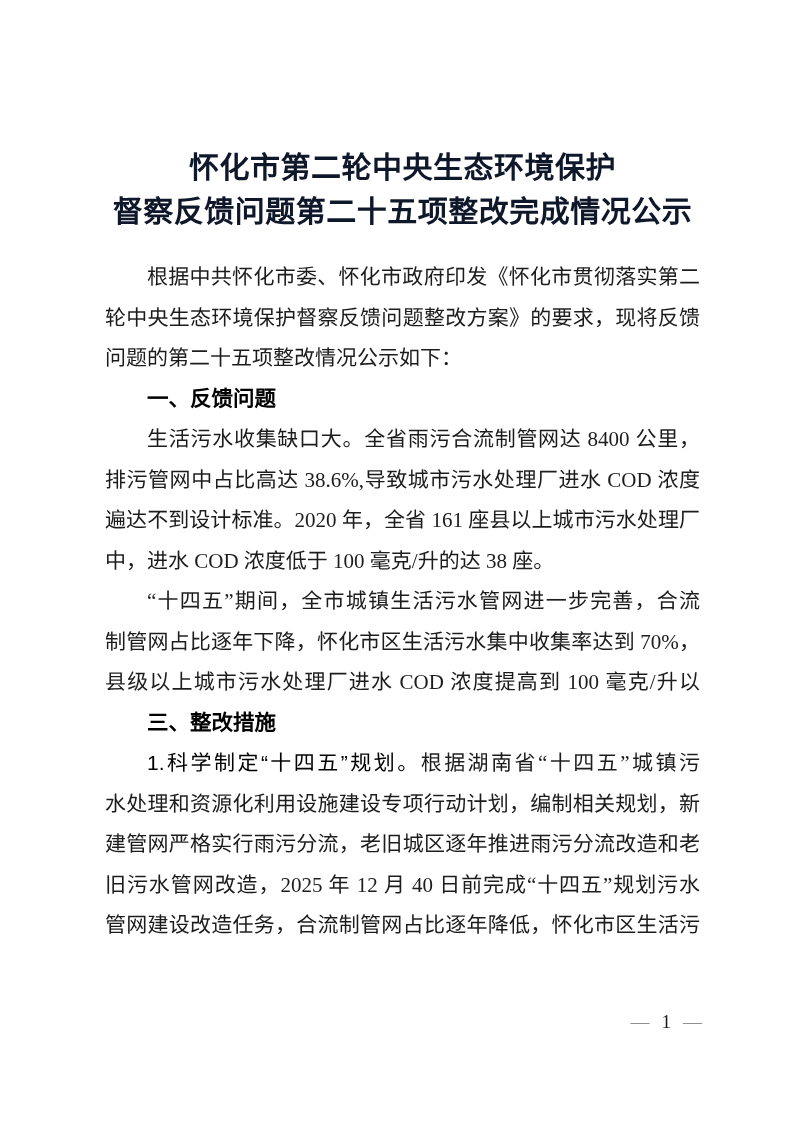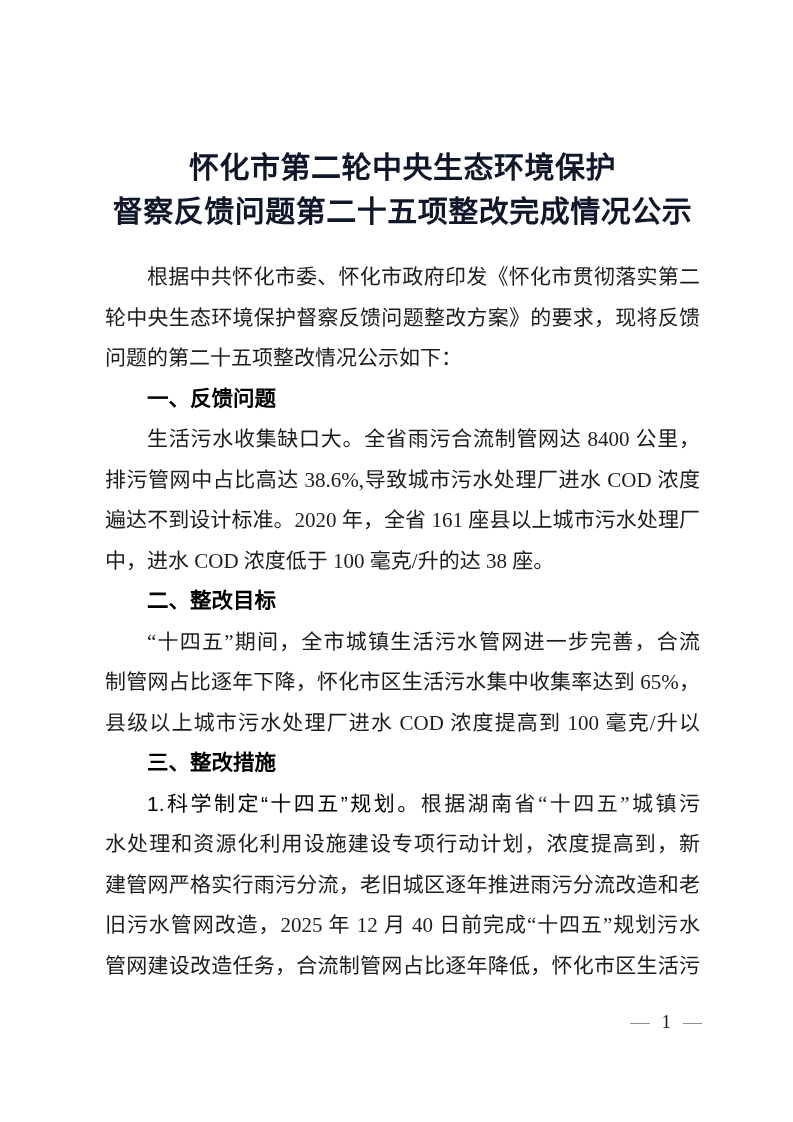--- a/index.html
+++ b/index.html
@@ -93,27 +93,26 @@
 
   <div class="body-text">
     <div class="line fill indent">根据中共怀化市委、怀化市政府印发《怀化市贯彻落实第二</div>
     <div class="line fill">轮中央生态环境保护督察反馈问题整改方案》的要求，现将反馈</div>
     <div class="line">问题的第二十五项整改情况公示如下：</div>
     <div class="line heading">一、反馈问题</div>
     <div class="line fill indent">生活污水收集缺口大。全省雨污合流制管网达 8400 公里，在</div>
     <div class="line fill">排污管网中占比高达 38.6%,导致城市污水处理厂进水 COD 浓度普</div>
     <div class="line fill">遍达不到设计标准。2020 年，全省 161 座县以上城市污水处理厂</div>
     <div class="line">中，进水 COD 浓度低于 100 毫克/升的达 38 座。</div>
-    <div class="line heading">二、整改目标</div>
     <div class="line fill indent">“十四五”期间，全市城镇生活污水管网进一步完善，合流</div>
-    <div class="line fill">制管网占比逐年下降，怀化市区生活污水集中收集率达到 65%，</div>
+    <div class="line fill">制管网占比逐年下降，怀化市区生活污水集中收集率达到 70%，</div>
     <div class="line">县级以上城市污水处理厂进水 COD 浓度提高到 100 毫克/升以上。</div>
     <div class="line heading">三、整改措施</div>
     <div class="line fill indent"><span class="lead-bold">1.科学制定“十四五”规划。</span><span>根据湖南省“十四五”城镇污</span></div>
-    <div class="line fill">水处理和资源化利用设施建设专项行动计划，浓度提高到，新</div>
+    <div class="line fill">水处理和资源化利用设施建设专项行动计划，编制相关规划，新</div>
     <div class="line fill">建管网严格实行雨污分流，老旧城区逐年推进雨污分流改造和老</div>
     <div class="line fill">旧污水管网改造，2025 年 12 月 40 日前完成“十四五”规划污水</div>
     <div class="line fill">管网建设改造任务，合流制管网占比逐年降低，怀化市区生活污</div>
   </div>
 
   <div class="page-footer">
     <span class="dash">—</span><span class="num">1</span><span class="dash">—</span>
   </div>
 
 </div>

